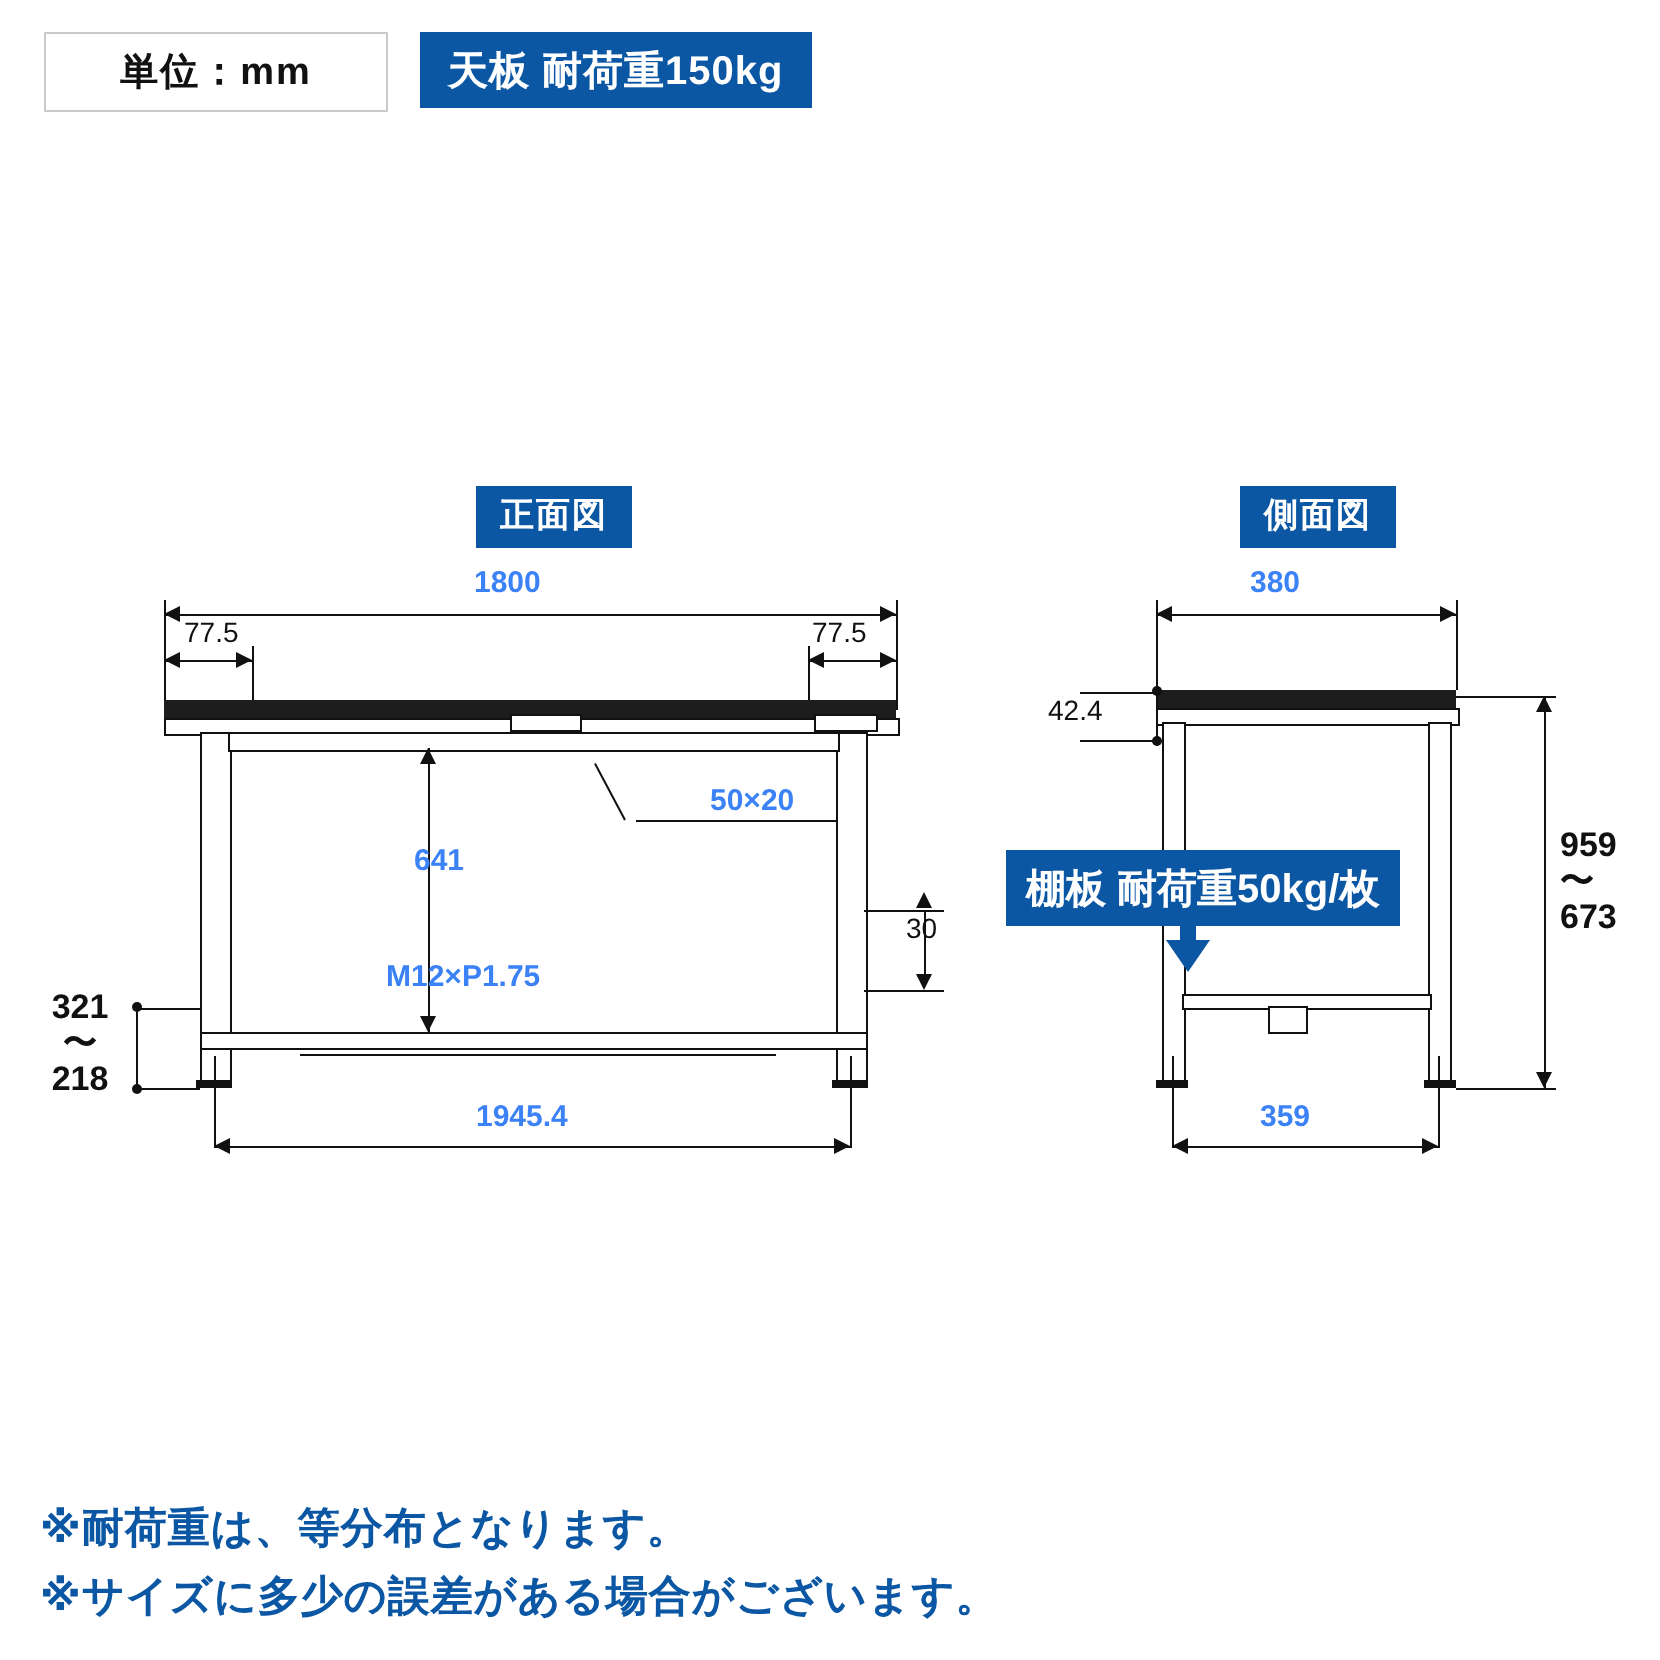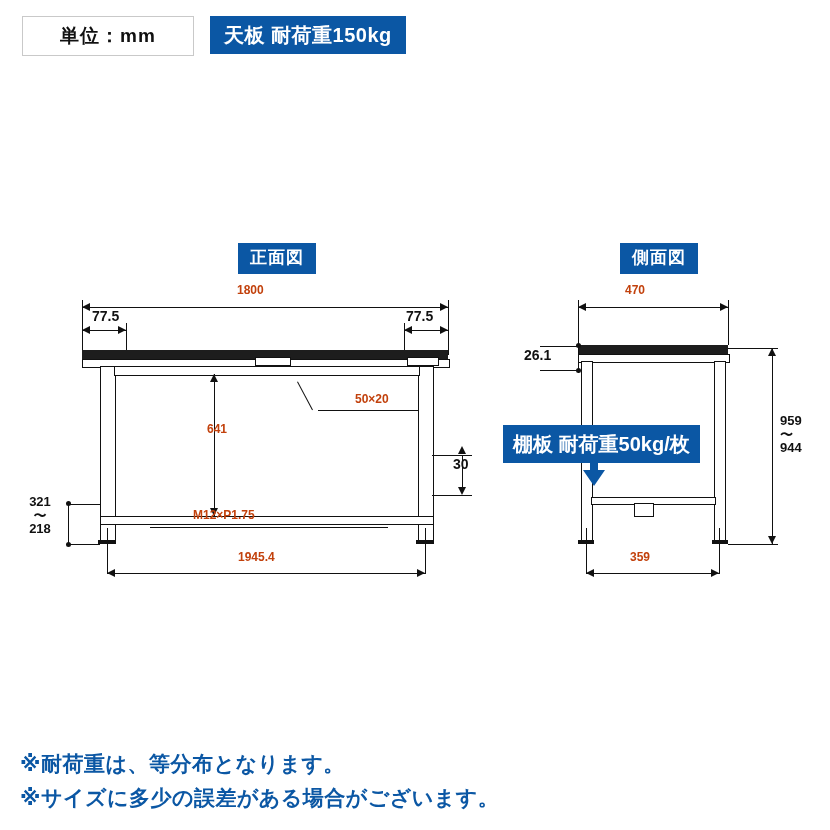--- a/index.html
+++ b/index.html
@@ -37,24 +37,24 @@
     letter-spacing:1px;
   }
   #front-title{left:238px;top:243px;font-family:Liberation Serif, serif;}
   #side-title{left:620px;top:243px;}
 
   
   .ln{background:#111;}
   .hline{height:1px;}
   .vline{width:1px;}
   .dimtxt{
-    font-size:12px;font-weight:bold;color:#c2410c;
+    font-size:15px;font-weight:bold;color:#3b82f6;
     white-space:nowrap;
   }
-  .small-dimtxt{font-size:14px;font-weight:bold;}
+  .small-dimtxt{font-size:14px;font-weight:normal;}
   .dot{width:5px;height:5px;border-radius:50%;background:#111;}
 
   
   .ar-l,.ar-r{width:0;height:0;border-top:4px solid transparent;border-bottom:4px solid transparent;}
   .ar-l{border-right:8px solid #111;}
   .ar-r{border-left:8px solid #111;}
   .ar-u,.ar-d{width:0;height:0;border-left:4px solid transparent;border-right:4px solid transparent;}
   .ar-u{border-bottom:8px solid #111;}
   .ar-d{border-top:8px solid #111;}
 
@@ -86,21 +86,21 @@
   
   .note{
     color:#0b57a4;font-size:21px;font-weight:bold;letter-spacing:0.5px;
   }
   #note1{left:20px;top:750px;}
   #note2{left:20px;top:784px;}
 
   
   .stack{
     display:flex;flex-direction:column;align-items:center;
-    font-size:13px;font-weight:bold;line-height:1.05;
+    font-size:17px;font-weight:bold;line-height:1.05;
   }
 </style>
 </head>
 <body>
 
 <div class="abs" id="unit-box">
   <span>単位：mm</span>
 </div>
 <div class="abs" id="load-badge">
   <span>天板 耐荷重150kg</span>
@@ -154,21 +154,21 @@
 <div class="abs ln hline" style="left:318px;top:410px;width:100px;"></div>
 <div class="abs ln" style="left:312px;top:378px;width:1px;height:32px;transform:rotate(-28deg);transform-origin:bottom;"></div>
 
 <div class="abs ln vline" style="left:462px;top:455px;height:32px;"></div>
 <div class="abs ar-u" style="left:458px;top:446px;"></div>
 <div class="abs ar-d" style="left:458px;top:487px;"></div>
 <div class="abs ln hline" style="left:432px;top:455px;width:40px;"></div>
 <div class="abs ln hline" style="left:432px;top:495px;width:40px;"></div>
 <div class="abs small-dimtxt" style="left:453px;top:456px;">30</div>
 
-<div class="abs dimtxt" style="left:193px;top:508px;text-align:right;">M12×P1.75</div>
+<div class="abs dimtxt" style="left:193px;top:480px;text-align:right;">M12×P1.75</div>
 <div class="abs ln hline" style="left:150px;top:527px;width:238px;"></div>
 
 <div class="abs stack" style="left:18px;top:495px;width:44px;">
   <span>321</span>
   <span>〜</span>
   <span>218</span>
 </div>
 <div class="abs ln vline" style="left:68px;top:503px;height:42px;"></div>
 <div class="abs dot" style="left:66px;top:501px;"></div>
 <div class="abs dot" style="left:66px;top:542px;"></div>
@@ -184,26 +184,26 @@
 
 <div class="abs view-title" id="side-title">
   <span>側面図</span>
 </div>
 
 <div class="abs ln hline" style="left:578px;top:307px;width:150px;"></div>
 <div class="abs ar-l" style="left:578px;top:303px;"></div>
 <div class="abs ar-r" style="left:720px;top:303px;"></div>
 <div class="abs ln vline" style="left:578px;top:300px;height:45px;"></div>
 <div class="abs ln vline" style="left:728px;top:300px;height:45px;"></div>
-<div class="abs dimtxt" style="left:625px;top:283px;">470</div>
+<div class="abs dimtxt" style="left:625px;top:283px;">380</div>
 
 <div class="abs top-black" style="left:578px;top:345px;width:150px;height:9px;"></div>
 <div class="abs top-white" style="left:578px;top:354px;width:150px;height:7px;"></div>
 
-<div class="abs small-dimtxt" style="left:524px;top:347px;">26.1</div>
+<div class="abs small-dimtxt" style="left:524px;top:347px;">42.4</div>
 <div class="abs ln vline" style="left:578px;top:345px;height:28px;"></div>
 <div class="abs dot" style="left:576px;top:343px;"></div>
 <div class="abs dot" style="left:576px;top:368px;"></div>
 <div class="abs ln hline" style="left:540px;top:346px;width:40px;"></div>
 <div class="abs ln hline" style="left:540px;top:370px;width:40px;"></div>
 
 <div class="abs leg" style="left:581px;top:361px;width:10px;height:179px;"></div>
 <div class="abs leg" style="left:714px;top:361px;width:10px;height:179px;"></div>
 
 <div class="abs leg" style="left:591px;top:497px;width:123px;height:6px;"></div>
@@ -219,21 +219,21 @@
 <div class="abs" id="shelf-arrow"></div>
 
 <div class="abs ln vline" style="left:772px;top:348px;height:196px;"></div>
 <div class="abs ar-u" style="left:768px;top:348px;"></div>
 <div class="abs ar-d" style="left:768px;top:536px;"></div>
 <div class="abs ln hline" style="left:728px;top:348px;width:50px;"></div>
 <div class="abs ln hline" style="left:728px;top:544px;width:50px;"></div>
 <div class="abs stack" style="left:780px;top:414px;width:46px;align-items:flex-start;">
   <span>959</span>
   <span>〜</span>
-  <span>944</span>
+  <span>673</span>
 </div>
 
 <div class="abs ln vline" style="left:586px;top:528px;height:46px;"></div>
 <div class="abs ln vline" style="left:719px;top:528px;height:46px;"></div>
 <div class="abs ln hline" style="left:586px;top:573px;width:133px;"></div>
 <div class="abs ar-l" style="left:586px;top:569px;"></div>
 <div class="abs ar-r" style="left:711px;top:569px;"></div>
 <div class="abs dimtxt" style="left:630px;top:550px;">359</div>
 
 <div class="abs note" id="note1">※耐荷重は、等分布となります。</div>

